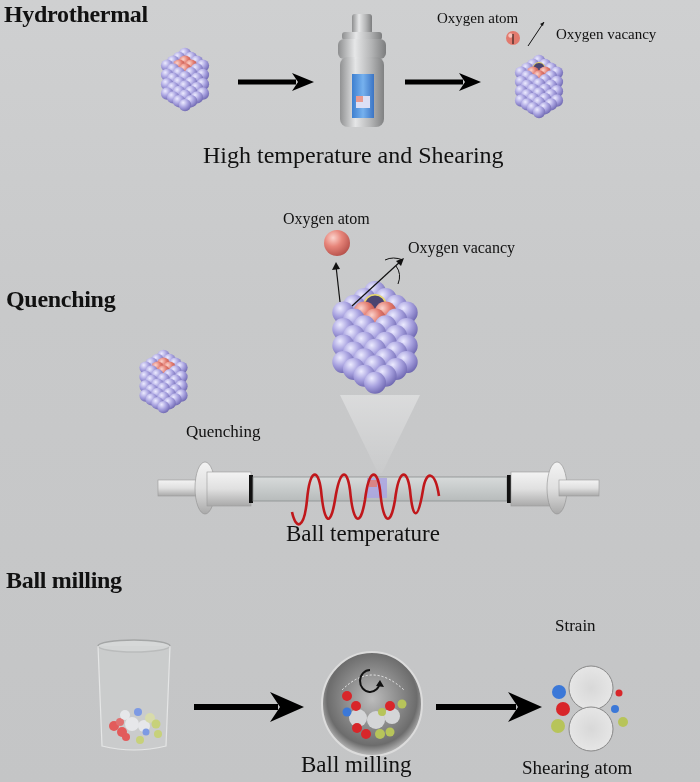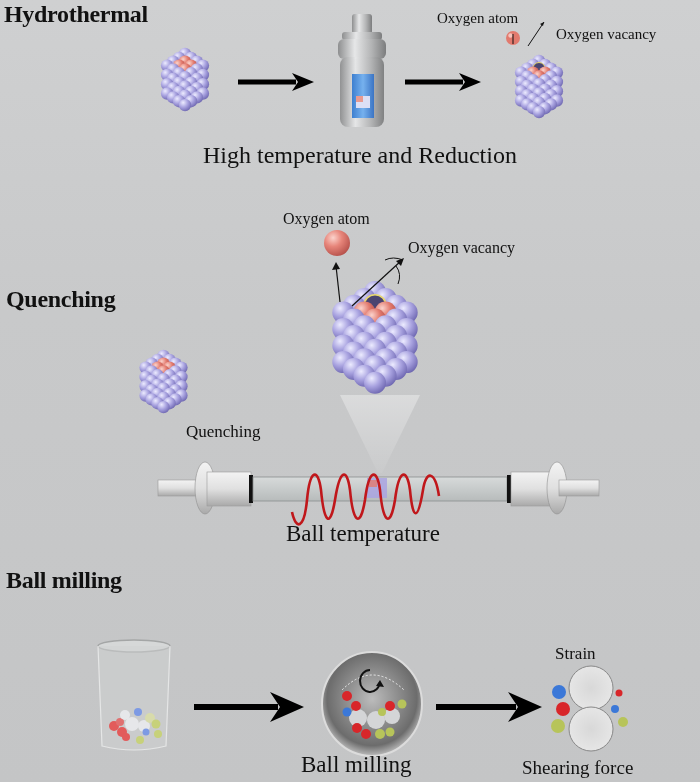--- a/index.html
+++ b/index.html
@@ -159,21 +159,21 @@
     <circle cx="5.5" cy="5.5" r="2.2" fill="#f6c3bc"></circle>
 </svg>
 <svg style="left:510px;top:14px;" width="50" height="40">
   <path d="M3,30 L3,20" stroke="#111" stroke-width="1"></path>
   <path d="M18,32 L34,8" stroke="#111" stroke-width="1"></path>
   <polygon points="34,8 30,10 33,12" fill="#111"></polygon>
 </svg>
 <div class="abs label" style="left:437px;top:2px;font-size:15px;">Oxygen atom</div>
 <div class="abs label" style="left:556px;top:18px;font-size:15px;">Oxygen vacancy</div>
 
-<div class="abs label-lg" style="left:203px;top:142px;">High temperature and Reduction</div>
+<div class="abs label-lg" style="left:203px;top:142px;">High temperature and Shearing</div>
 
 <div class="abs section-title" style="left:6px;top:286px;">Quenching</div>
 
 <div class="abs label" style="left:283px;top:202px;font-size:16px;">Oxygen atom</div>
 <div class="abs label" style="left:408px;top:231px;font-size:16px;">Oxygen vacancy</div>
 
 <svg style="left:322px;top:228px;" width="30" height="30">
   <defs>
       <radialGradient id="ox" cx="0.35" cy="0.3" r="0.75">
         <stop offset="0" stop-color="#fbd3cc"></stop>
@@ -394,31 +394,31 @@
     <circle cx="68" cy="84" r="5" fill="#b7c45a"></circle>
     <circle cx="78" cy="82" r="4.5" fill="#b7c45a"></circle>
 </svg>
 <div class="abs label-lg" style="left:301px;top:752px;font-size:23px;">Ball milling</div>
 
 <svg style="left:434px;top:690px;" width="110" height="34">
   <line x1="2" y1="17" x2="82" y2="17" stroke="#000" stroke-width="6"></line>
   <polygon points="74,2 108,17 74,32 84,17" fill="#000"></polygon>
 </svg>
 
-<div class="abs label" style="left:555px;top:636px;font-size:17px;">Strain</div>
+<div class="abs label" style="left:555px;top:608px;font-size:17px;">Strain</div>
 <svg style="left:545px;top:660px;" width="90" height="110">
   <defs>
       <radialGradient id="wb" cx="0.5" cy="0.5" r="0.6">
         <stop offset="0" stop-color="#d8d8d8"></stop>
         <stop offset="0.85" stop-color="#e6e6e6"></stop>
         <stop offset="1" stop-color="#9c9c9c"></stop>
       </radialGradient>
     </defs>
   <circle cx="46" cy="28" r="22" fill="url(#wb)" stroke="#888" stroke-width="1"></circle>
   <circle cx="46" cy="69" r="22" fill="url(#wb)" stroke="#888" stroke-width="1"></circle>
   <circle cx="14" cy="32" r="7" fill="#3b78d8"></circle>
   <circle cx="18" cy="49" r="7" fill="#d8262a"></circle>
   <circle cx="13" cy="66" r="7" fill="#b7c45a"></circle>
   <circle cx="74" cy="33" r="3.5" fill="#d8262a"></circle>
   <circle cx="70" cy="49" r="4" fill="#3b78d8"></circle>
   <circle cx="78" cy="62" r="5" fill="#b7c45a"></circle>
 </svg>
-<div class="abs label" style="left:522px;top:749px;font-size:19px;">Shearing force</div>
+<div class="abs label" style="left:522px;top:749px;font-size:19px;">Shearing atom</div>
 
 </body></html>

